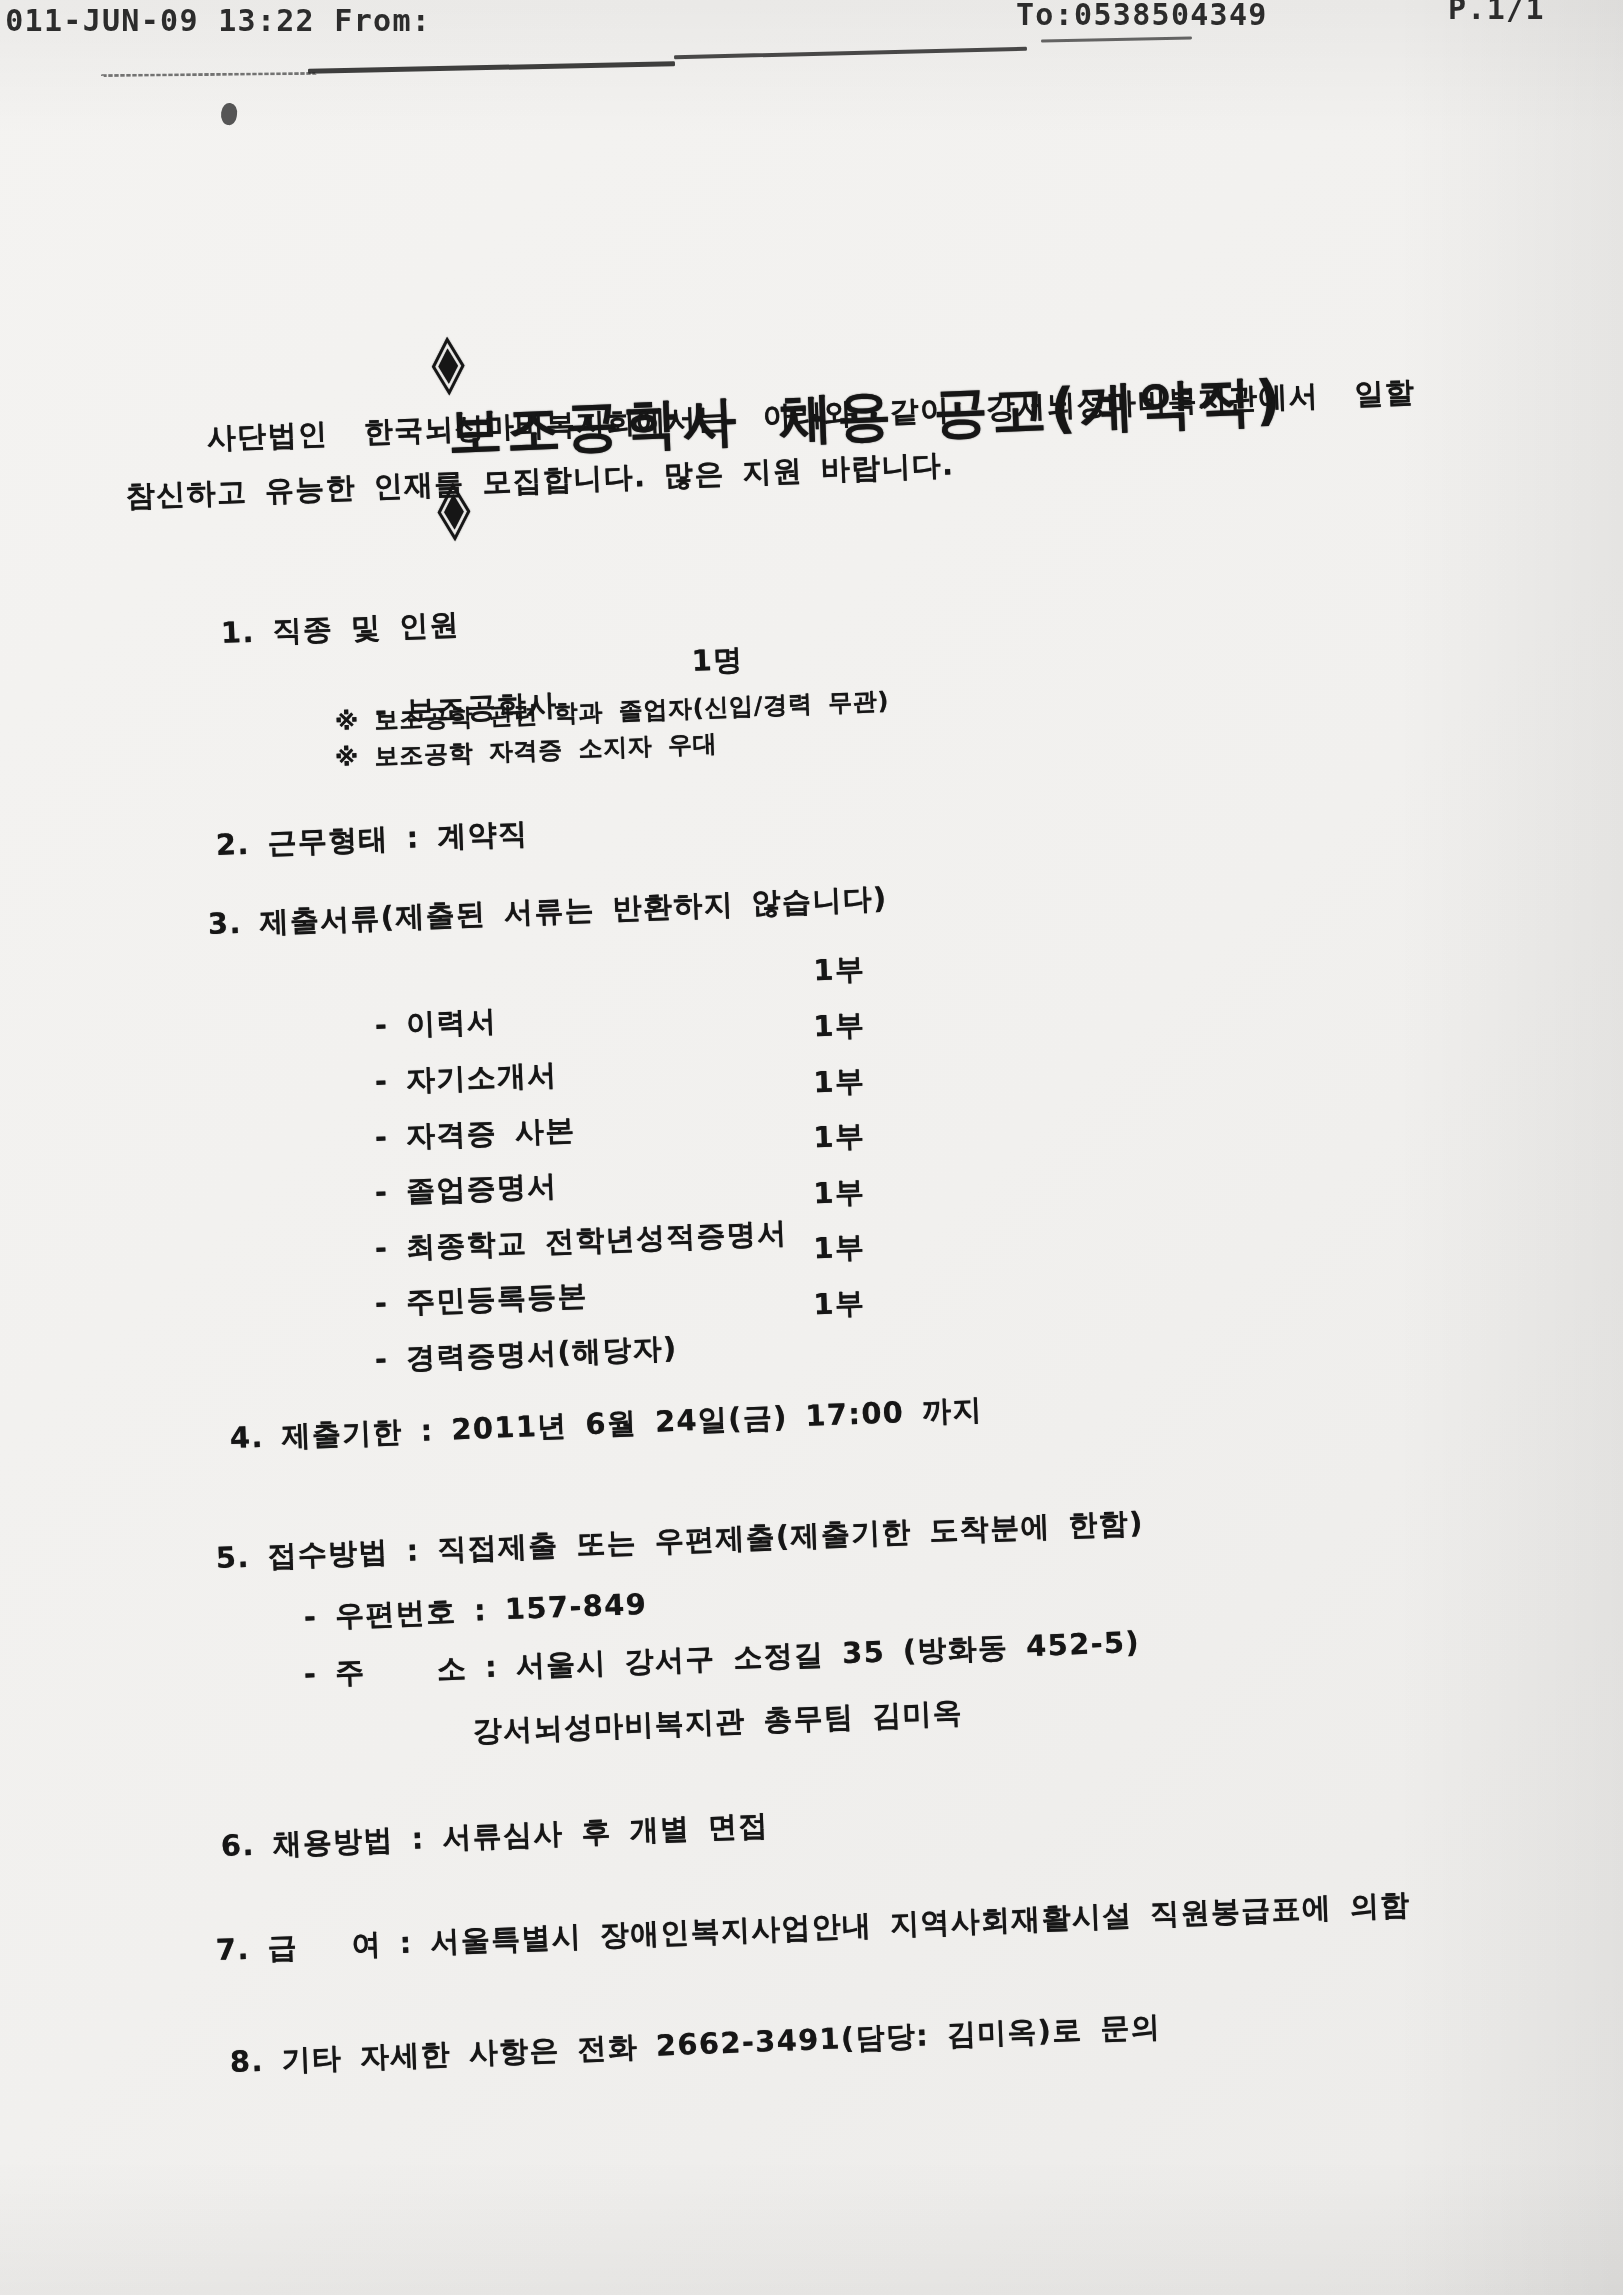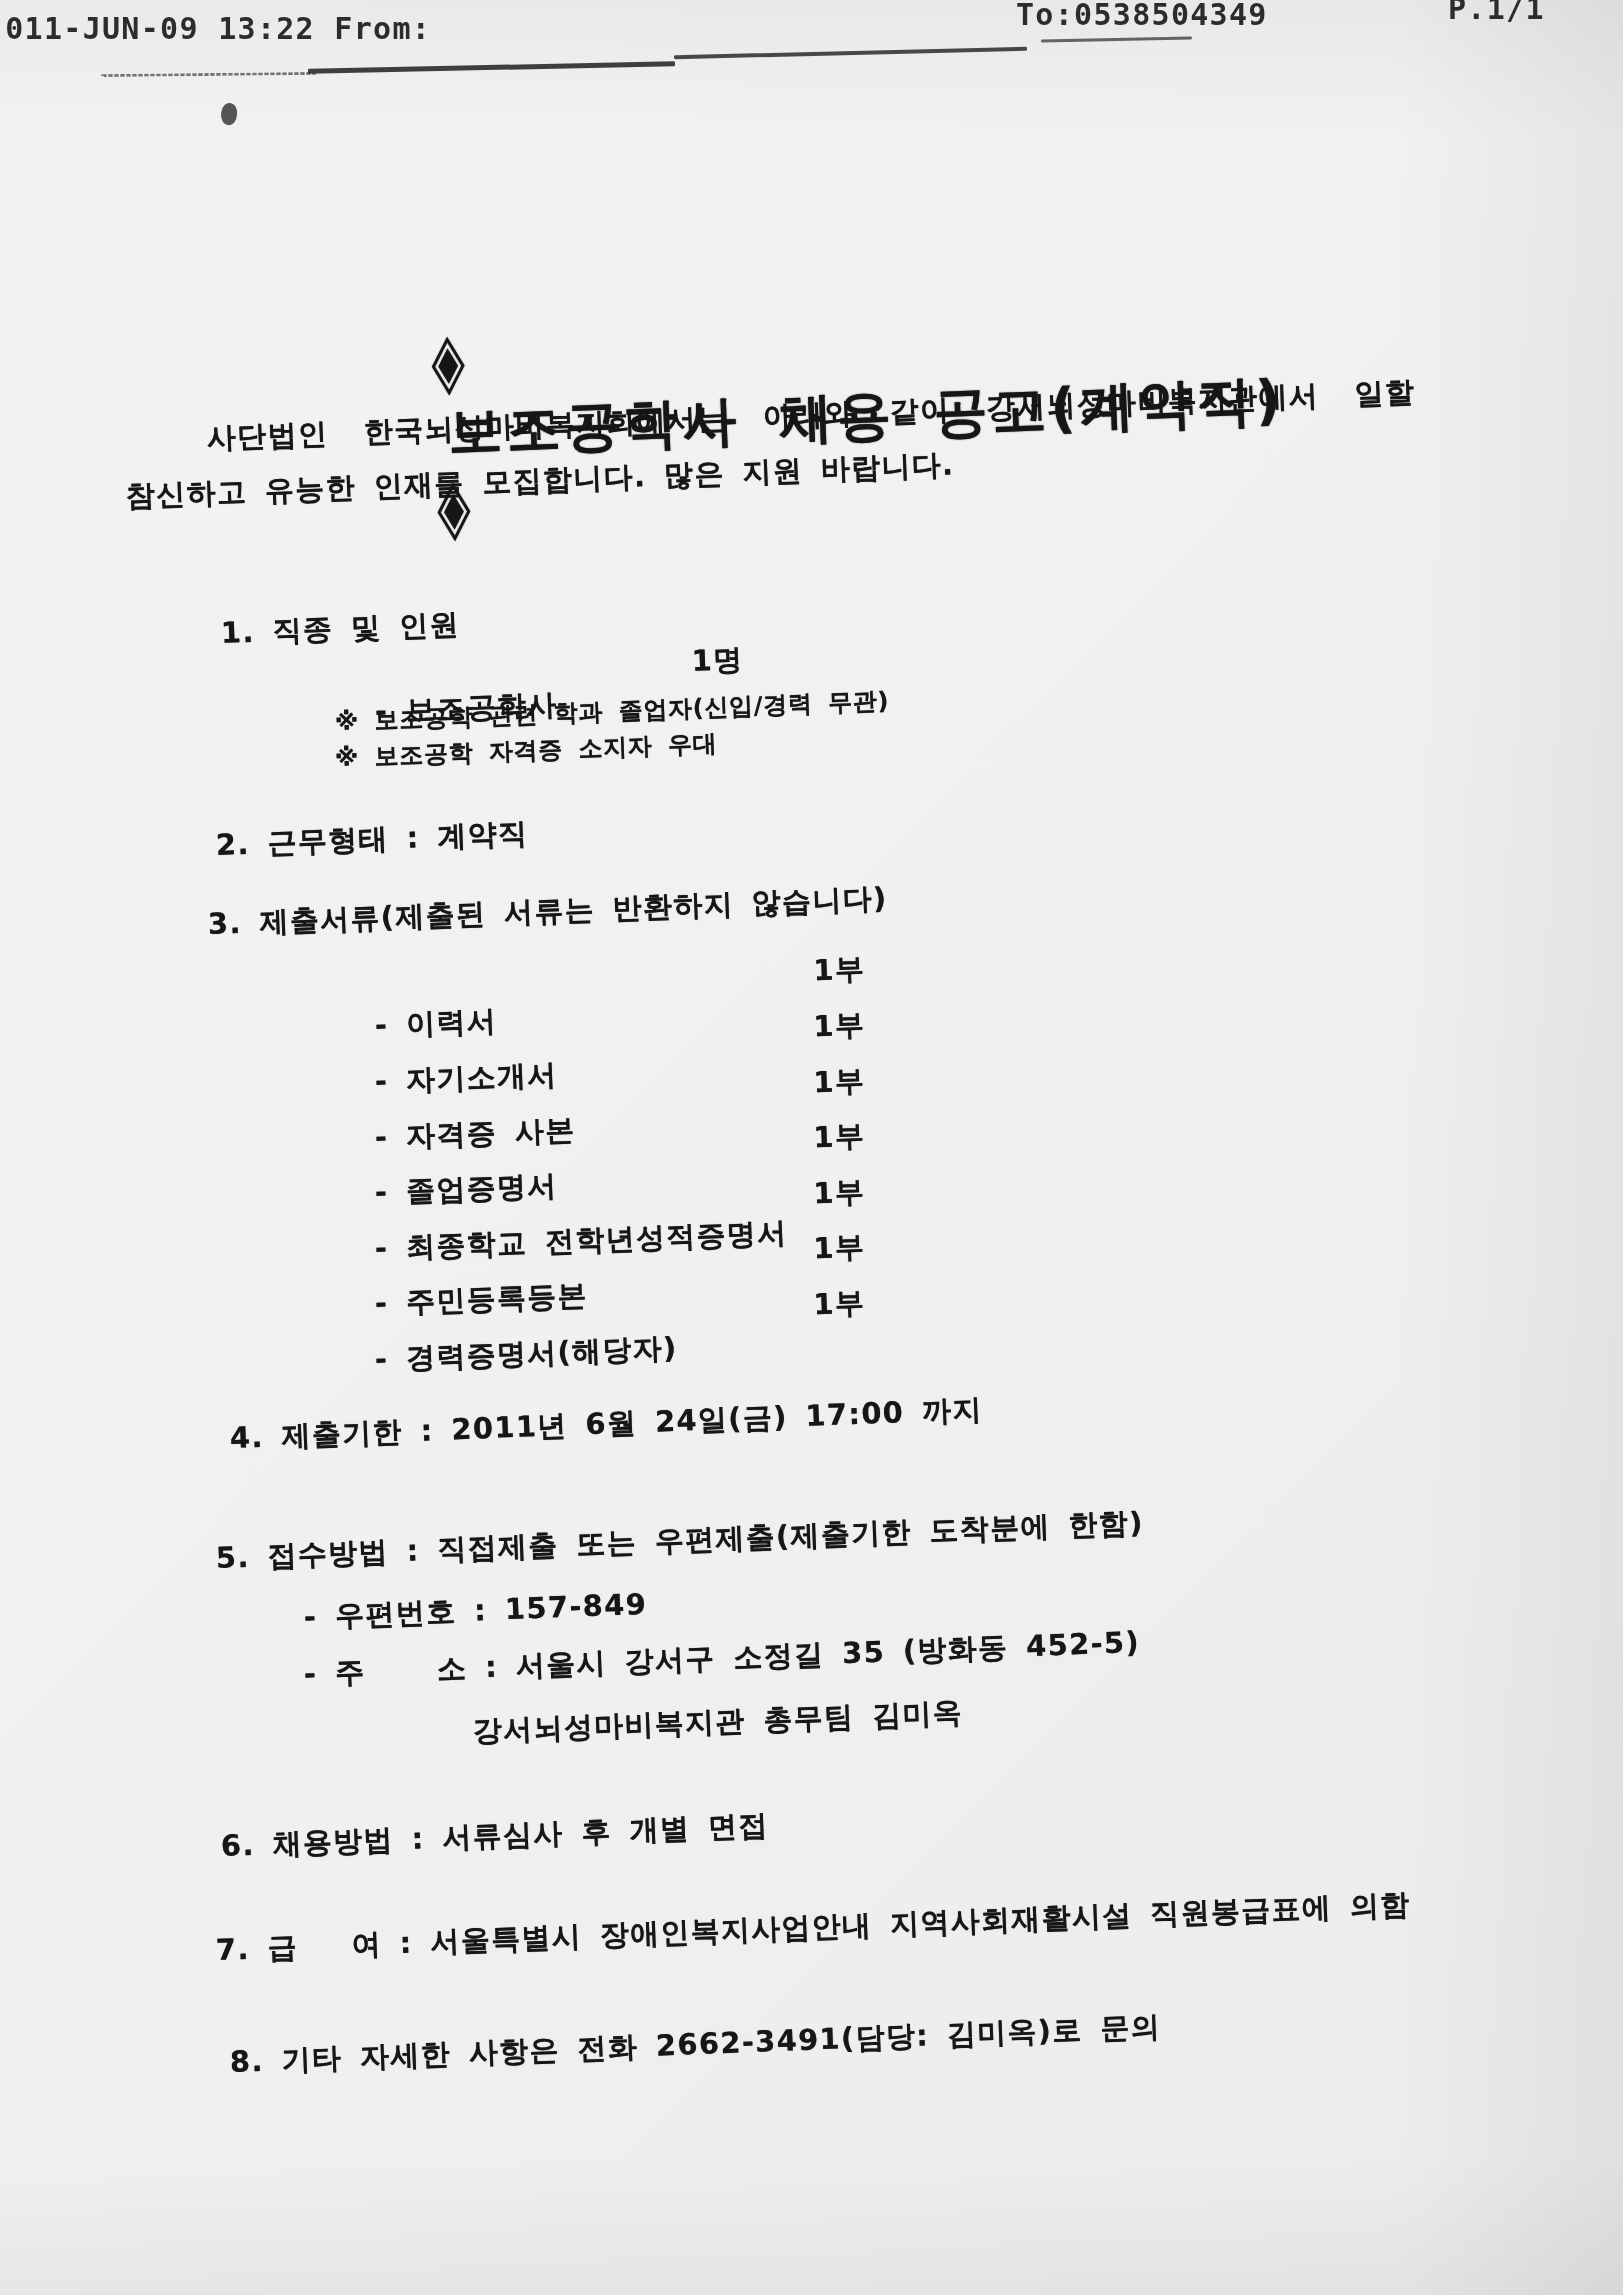--- a/index.html
+++ b/index.html
@@ -70,21 +70,21 @@
     width: 15.7px; height: 22px;
     background: #3a3a3a; border-radius: 50% 50% 45% 55%;
     transform: rotate(8deg); opacity: 0.85;
   }
 </style>
 </head>
 <body>
 
 <div class="page">
 
-  <div class="fax-line" style="left:5.2px; top:11px;">011-JUN-09 13:22 From:</div>
+  <div class="fax-line" style="left:5.2px; top:3px;">011-JUN-09 13:22 From:</div>
   <div class="fax-line" style="left:1016px; top:-2.6px;">To:0538504349</div>
   <div class="fax-line" style="left:1448px; top:-9.2px;">P.1/1</div>
 
   <div class="smudge s1"></div>
   <div class="smudge s2"></div>
   <div class="smudge s3"></div>
   <div class="smudge s4"></div>
   <div class="ink-dot"></div>
 
   <div class="line title-line" style="left:275px; top:267px;">

